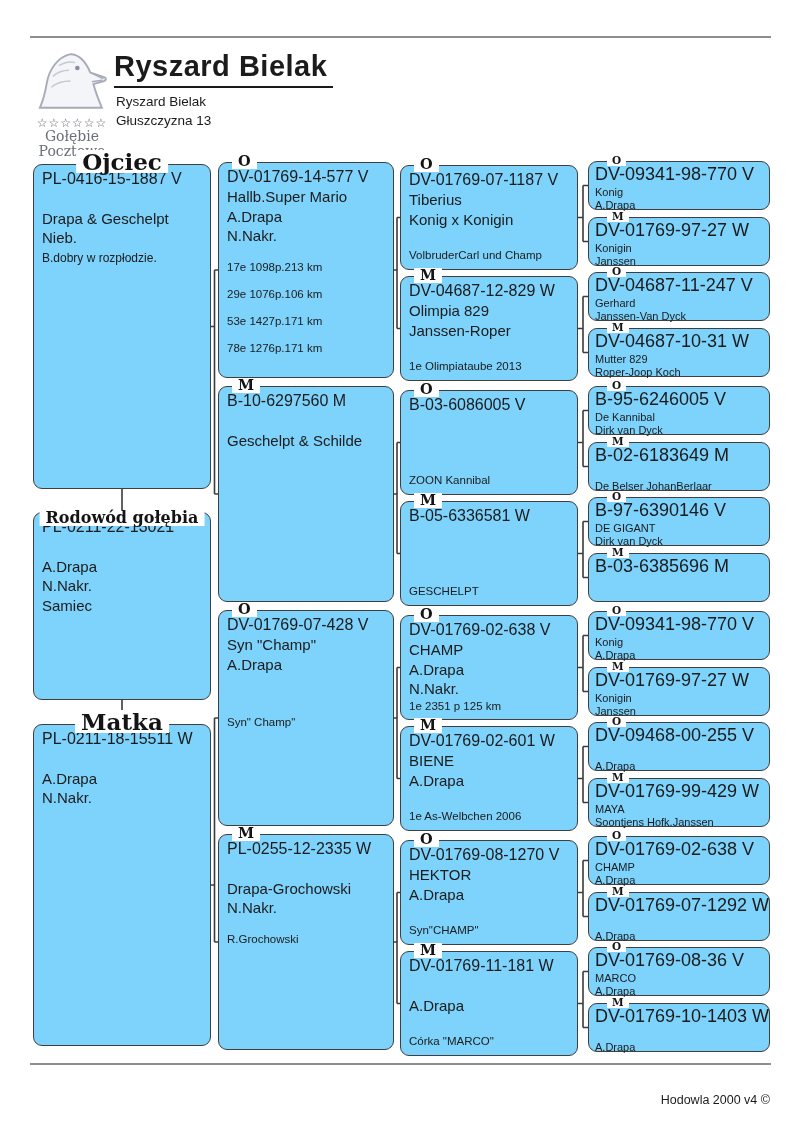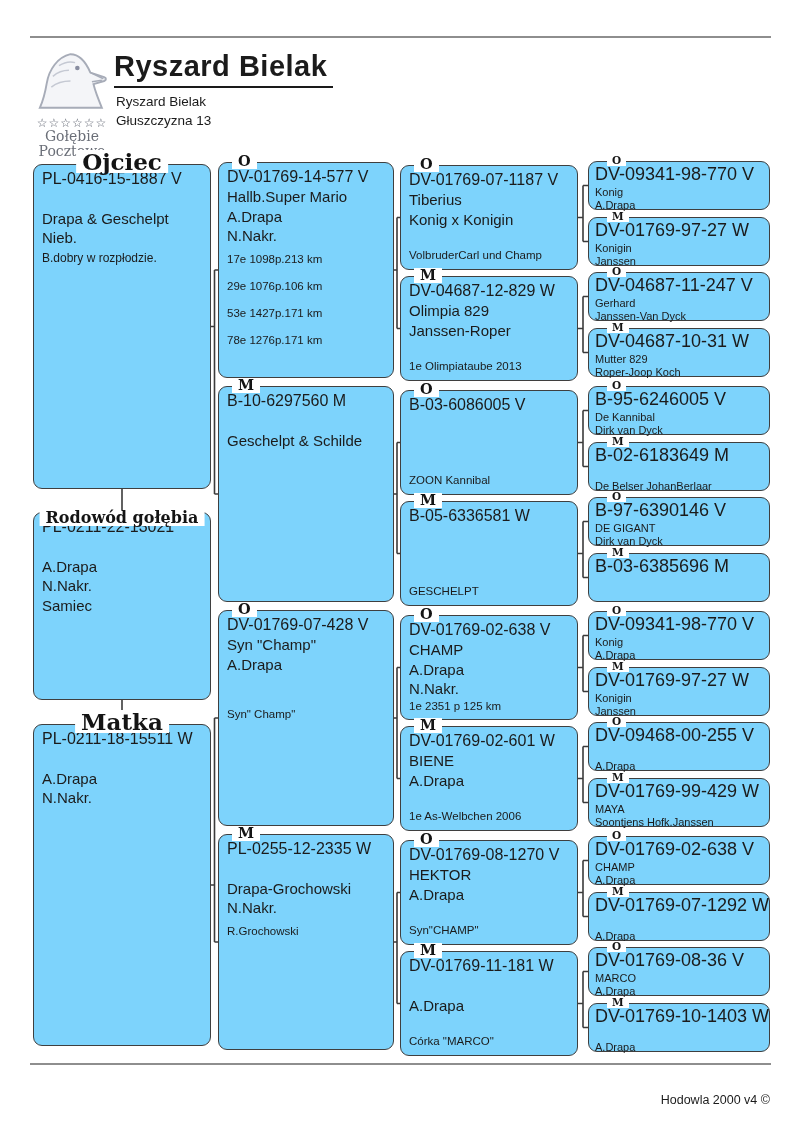--- a/index.html
+++ b/index.html
@@ -30,21 +30,21 @@
   .tag.mid{top:-11px;font-size:16px;margin-top:8px;}
 
   .b1,.b2,.b3{padding:4px 8px;}
   .b3{display:flex;flex-direction:column;}
   .b4{padding:1px 6px;}
   .ring{font-size:16px;line-height:1.25;white-space:nowrap;}
   .b4 .ring{font-size:18px;line-height:1.25;}
   .body{font-size:15px;line-height:1.3;white-space:pre-line;}
   .b4 .body{font-size:11px;line-height:1.27;}
   .note{font-size:11.5px;line-height:1.35;white-space:pre-line;margin-top:2px;}
-  .b2 .note{line-height:2.35;margin-top:0;}
+  .b2 .note{line-height:2.35;margin-top:8px;}
   .b3 .note{margin-top:auto;margin-bottom:1px;}
   .b1 .note{font-size:12px;}
 
   .wires{position:absolute;left:0;top:0;pointer-events:none;}
   .credit{position:absolute;right:30px;top:1069px;font-size:12.5px;color:#1b1b1b;margin-top:24px;}
 </style>
 </head>
 <body>
 
 <div class="page">

